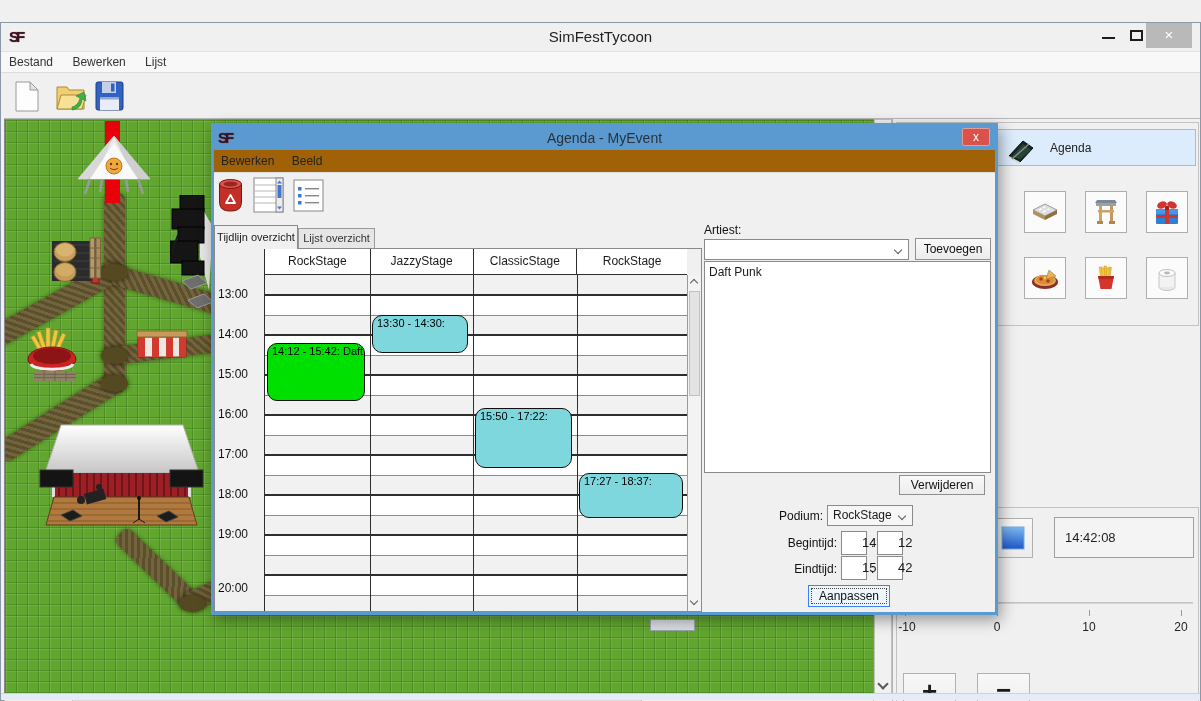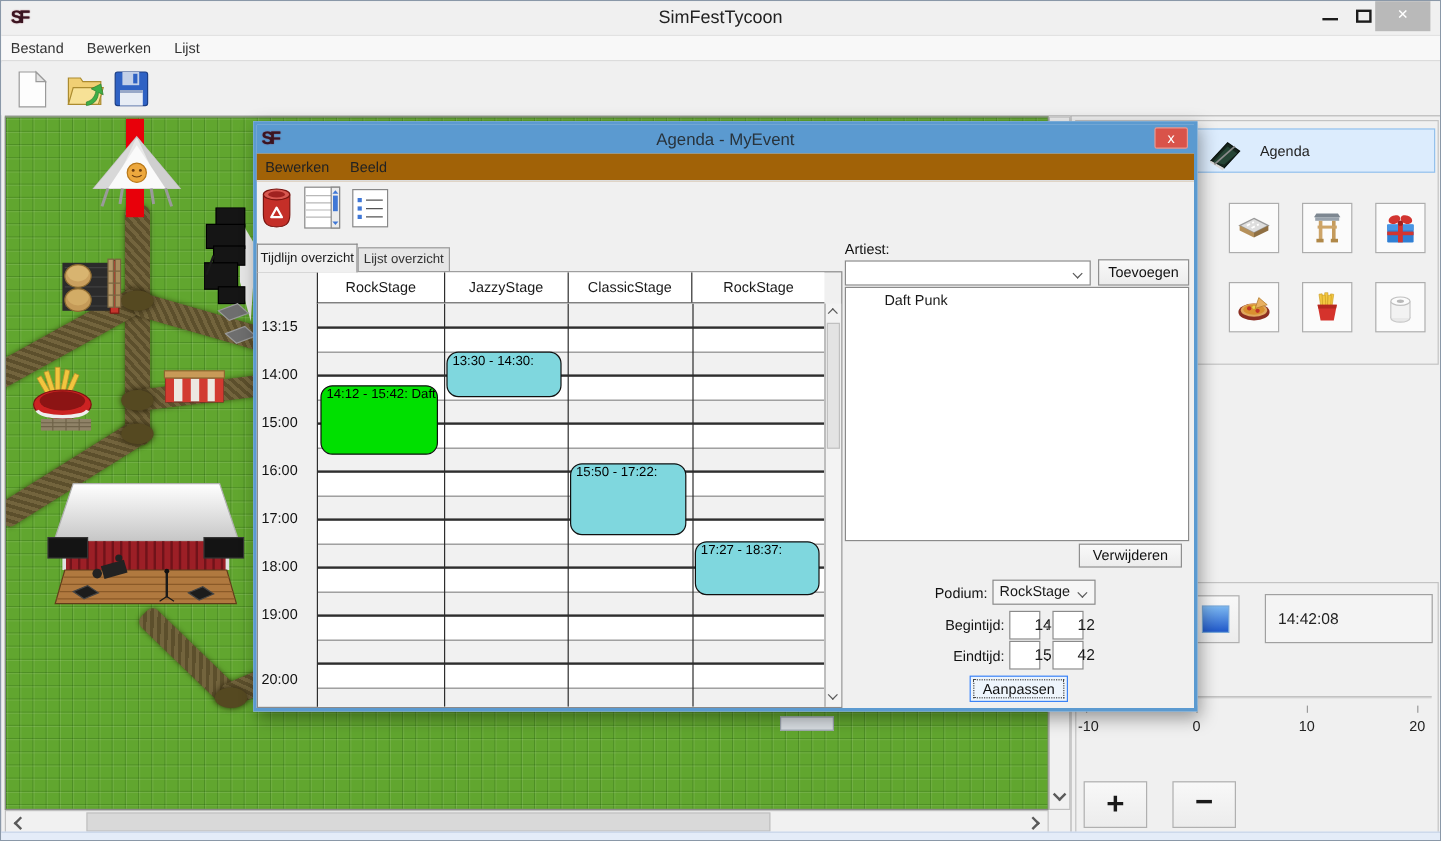--- a/index.html
+++ b/index.html
@@ -2,21 +2,21 @@
 <html><head>
 <meta charset="utf-8">
 <style>
   * { box-sizing: border-box; margin: 0; padding: 0; }
   html,body { width:1201px; height:701px; overflow:hidden; }
   body { font-family:"Liberation Sans", sans-serif; color:#1a1a1a; cursor:default;
          background:#f0f0f0; position:relative; }
   .abs { position:absolute; }
 
   
-  .app { position:absolute; inset:0; border:1px solid #8a98a8; background:#f0f0f0; }
+  .app { position:absolute; inset:0; border:1px solid #8a98a8; background:#f0f0f0;margin-top:22px; }
   .titlebar { position:absolute; left:0; top:0; right:0; height:28px; background:#f0f0f0; }
   .sf-logo { font-weight:bold; font-size:15px; letter-spacing:-3px; color:#3a1420;
              text-shadow:0 0 1px #6a2030; }
   .win-title { position:absolute; left:0; right:0; top:0; line-height:28px; text-align:center;
                font-size:15px; color:#222; }
   .win-btn { position:absolute; top:0; height:25px; }
   .minimize-bar { width:13px; height:2px; background:#1c1c1c; position:absolute; top:14px; left:4px; }
   .maximize-box { width:13px; height:11px; border:2px solid #1c1c1c; position:absolute; top:7px; left:4px; }
   .close-zone { width:46px; background:#b9b9b9; text-align:center; color:#fff; font-size:15px;
                 line-height:24px; }
@@ -113,21 +113,21 @@
               border-left:1px solid #9a9a9a; }
 
   .field { position:absolute; background:#fff; border:1px solid #8a8a8a; text-align:center;
            font-size:13px; line-height:22px;padding-left:20px; }
   .btn { position:absolute; background:linear-gradient(#f9f9f9,#ececec); border:1px solid #8f8f8f;
          text-align:center; font-size:12px; color:#111; }
   .btn.default { border:1px solid #3b82f6; background:#eef5fc; outline:1px dotted #444;
                  outline-offset:-4px; }
   .combo { position:absolute; background:#fff; border:1px solid #8a8a8a; font-size:12px; }
   .combo .chev { right:7px; top:7px; }
-  .listbox { position:absolute; background:#fff; border:1px solid #8a8a8a; font-size:12px;padding-left:28px; }
+  .listbox { position:absolute; background:#fff; border:1px solid #8a8a8a; font-size:12px; }
   .listbox .item { padding:3px 4px 0 4px; }
   .dlg-label { position:absolute; font-size:12px; color:#111; }
 
   .statusbar { position:absolute; left:0; bottom:0; width:100%; height:7px; background:#e4ecf8;
                border-top:1px solid #c8d4e8; }
 </style>
 </head>
 <body>
 
 <div class="app">
@@ -448,21 +448,21 @@
     <div class="tab inactive">Lijst overzicht</div>
 
     <div class="sched-panel">
       <div class="sched-header">
           <div class="shcell" style="width: 105px;">RockStage</div>
           <div class="shcell" style="width: 103px;">JazzyStage</div>
           <div class="shcell" style="width: 104px;">ClassicStage</div>
           <div class="shcell" style="width: 111px;">RockStage</div>
         </div>
       <div class="time-gutter">
-          <div class="tlabel" style="top: 12px;">13:15</div>
+          <div class="tlabel" style="top: 12px;">13:00</div>
           <div class="tlabel" style="top: 52px;">14:00</div>
           <div class="tlabel" style="top: 92px;">15:00</div>
           <div class="tlabel" style="top: 132px;">16:00</div>
           <div class="tlabel" style="top: 172px;">17:00</div>
           <div class="tlabel" style="top: 212px;">18:00</div>
           <div class="tlabel" style="top: 252px;">19:00</div>
           <div class="tlabel" style="top: 306px; text-align: right;">20:00</div>
         </div>
       <div class="sched-grid">
           <div style="position: absolute; left: 0px; width: 100%; height: 20px; top: 0px; background: rgb(241, 241, 241);"></div>

